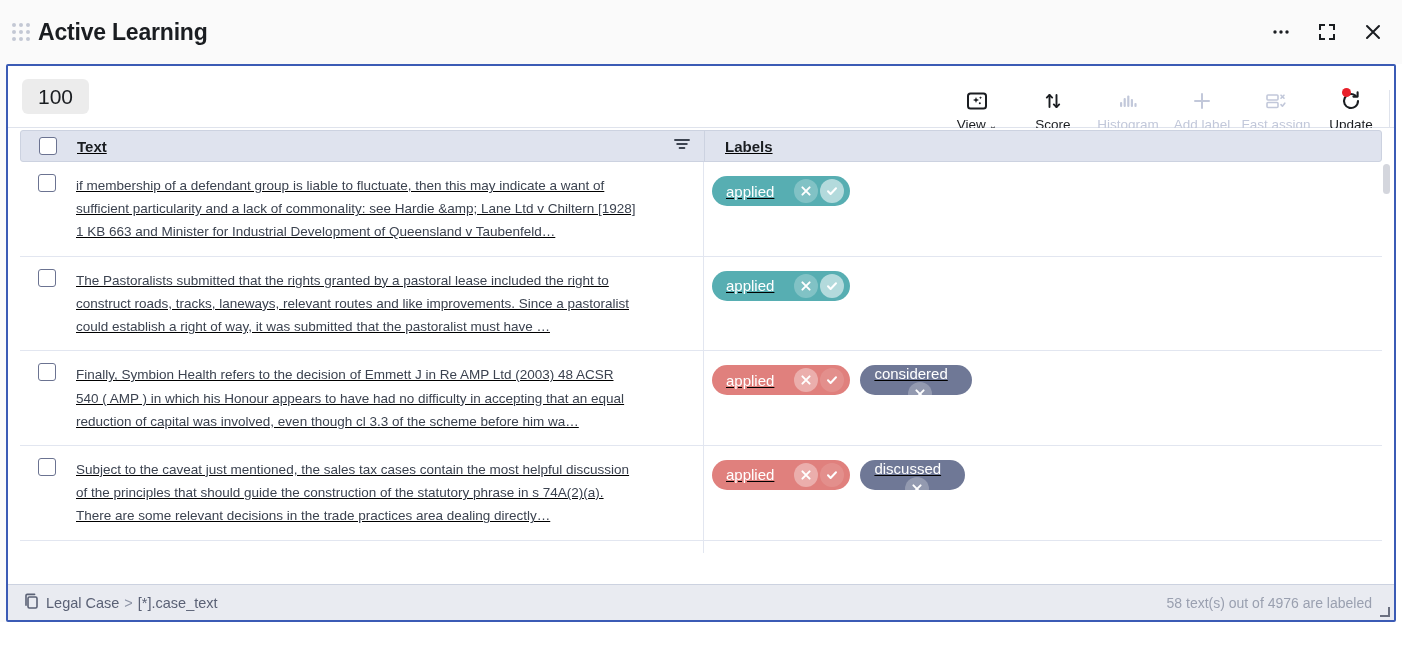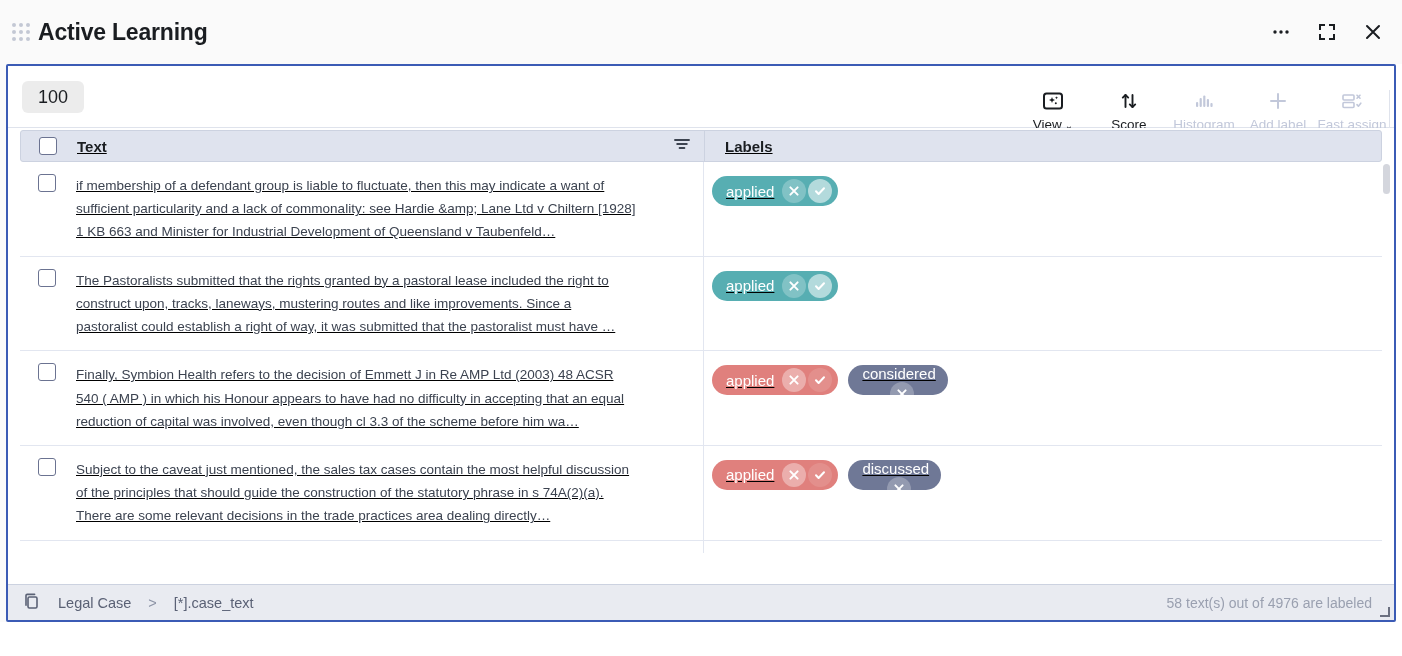--- a/index.html
+++ b/index.html
@@ -64,21 +64,21 @@
     height: 62px;
     background: #ffffff;
     border-bottom: 1px solid #dfe3ec;
     display: flex; align-items: center;
   }
   .count-chip {
     margin-left: 14px;
     background: #ececec;
     border-radius: 6px;
     padding: 7px 16px;
-    font-size: 18px; color: #1a1d21;
+    font-size: 21px; color: #1a1d21;
     line-height: 1;
   }
   .tool-group {
     position: absolute; right: 4px; top: 16px;
     height: 62px;
     display: flex; align-items: flex-start;
   }
   .tool {
     width: 76px; height: 62px;
     padding-top: 6px;
@@ -180,21 +180,21 @@
   .chip {
     display: inline-flex; align-items: center;
     height: 30px;
     border-radius: 15px;
     padding-left: 14px; padding-right: 4px;
     color: #ffffff;
     font-size: 15px;
     white-space: nowrap;
     cursor: pointer;
   }
-  .chip .name { margin-right: 8px; }
+  .chip .name { margin-right: 20px; }
   .chip-btn {
     width: 24px; height: 24px;
     border-radius: 50%;
     display: flex; align-items: center; justify-content: center;
     margin-right: 2px;
     flex: none;
   }
   .chip.teal { background: #57aeb2; }
   .chip.teal .chip-btn.x { background: rgba(255,255,255,0.25); }
   .chip.teal .chip-btn.ok { background: rgba(255,255,255,0.55); }
@@ -220,21 +220,21 @@
 
   
   .statusbar {
     position: absolute; left: 0; bottom: 0;
     width: 100%; height: 36px;
     background: #e9ebf1;
     border-top: 1px solid #ccd2e0;
     display: flex; align-items: center;
   }
   .bc {
-    display: flex; align-items: center; gap: 17px;
+    display: flex; align-items: center; gap: 5px;
     margin-left: 14px;
     font-size: 14.5px; color: #5a6175;
   }
   .bc .sep { color: #8d94a6; }
   .status-right {
     position: absolute; right: 22px;
     font-size: 14px; color: #9aa0b0;
   }
   .resize-grip {
     position: absolute; right: 4px; bottom: 3px;
@@ -348,20 +348,30 @@
             <svg width="26" height="20" viewBox="0 0 26 20" fill="none" stroke="#c2c8da" stroke-width="1.6">
               <rect x="4" y="4" width="11" height="5" rx="1"></rect>
               <rect x="4" y="11.5" width="11" height="5" rx="1"></rect>
               <path d="M18 4.2l3 3M21 4.2l-3 3" stroke-linecap="round"></path>
               <path d="M18 13.6l1.4 1.6 2.4-3" stroke-linecap="round" stroke-linejoin="round"></path>
             </svg>
           </span>
           <span class="lbl">Fast assign</span>
         </div>
 
+        <div class="tool">
+          <span class="ico">
+            <svg width="24" height="24" viewBox="0 0 24 24" fill="none" stroke="#1a1d21" stroke-width="2.1" stroke-linecap="round">
+              <path d="M19 12a7 7 0 1 1-2.6-5.4"></path>
+              <path d="M18.6 3.4v4.2h-4.2" stroke-linejoin="round"></path>
+            </svg>
+            <span class="red-dot"></span>
+          </span>
+          <span class="lbl">Update</span>
+        </div>
 
         <div class="tool-sep"></div>
 
 
       </div>
     </div>
 
     <div class="table-wrap">
 
       <div class="thead">
@@ -399,21 +409,21 @@
                     <path d="M3 7.3l2.6 2.7L11 4.2"></path>
                   </svg>
               </span>
             </div>
           </div>
         </div>
 
         <div class="row">
           <div class="cell-text">
             <div class="chk"></div>
-            <div class="snippet">The Pastoralists submitted that the rights granted by a pastoral lease included the right to construct upon, tracks, laneways, mustering routes and like improvements. Since a pastoralist could establish a right of way, it was submitted that the pastoralist must have …</div>
+            <div class="snippet">The Pastoralists submitted that the rights granted by a pastoral lease included the right to construct roads, tracks, laneways, relevant routes and like improvements. Since a pastoralist could establish a right of way, it was submitted that the pastoralist must have …</div>
           </div>
           <div class="cell-labels">
             <div class="chip teal">
               <span class="name">applied</span>
               <span class="chip-btn x">
                 <svg width="14" height="14" viewBox="0 0 14 14" stroke="#fff" stroke-width="2" stroke-linecap="round">
                     <path d="M3.4 3.4l7.2 7.2M10.6 3.4l-7.2 7.2"></path>
                   </svg>
               </span>
               <span class="chip-btn ok">

